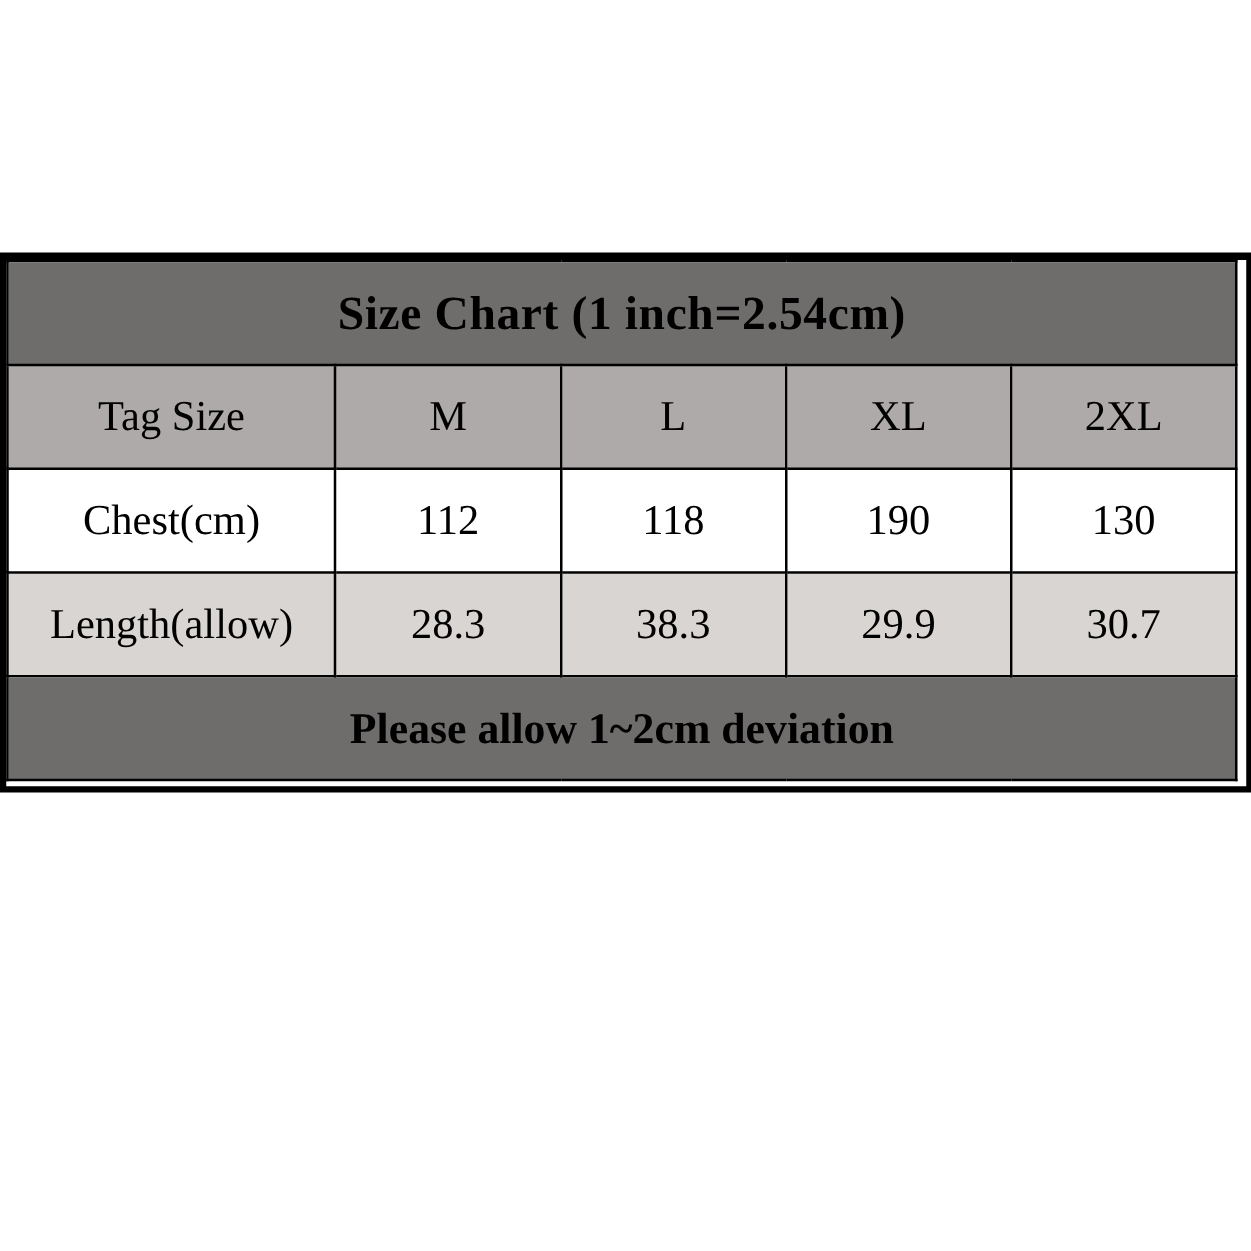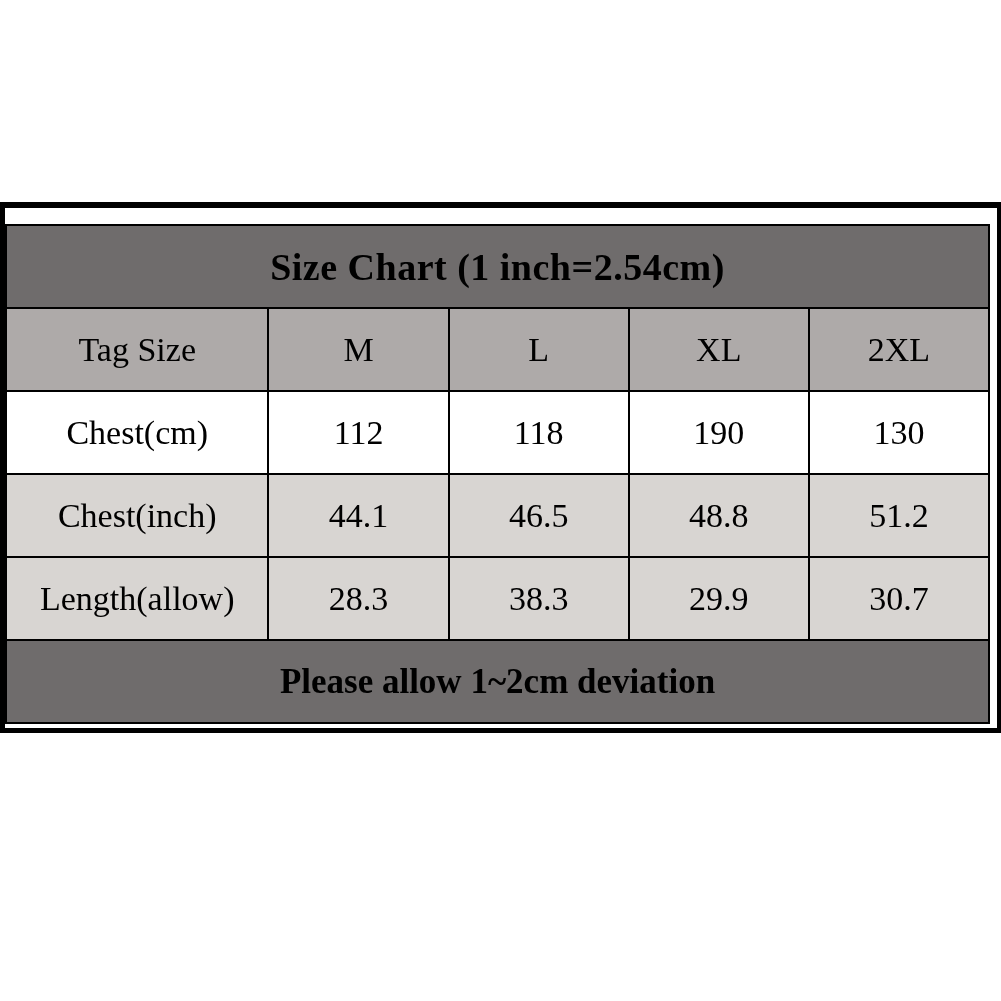--- a/index.html
+++ b/index.html
@@ -19,21 +19,21 @@
   .table-wrapper {
     position: absolute;
     top: 202px;
     left: 0;
     width: 1001px;
     box-sizing: border-box;
     border-top: 6px solid #000000;
     border-left: 5px solid #000000;
     border-right: 4px solid #000000;
     border-bottom: 5px solid #000000;
-    padding: 16px 7px 4px 0;
+    padding: 0 7px 4px 0;
     background: #ffffff;
   }
   table.size-chart {
     width: 100%;
     border-collapse: collapse;
     table-layout: fixed;
   }
   table.size-chart th,
   table.size-chart td {
     border: 2px solid #000000;
@@ -97,27 +97,20 @@
           <td>2XL</td>
         </tr>
         <tr class="row-white">
           <td class="label-cell">Chest(cm)</td>
           <td>112</td>
           <td>118</td>
           <td>190</td>
           <td>130</td>
         </tr>
         <tr class="row-shaded">
-          <td class="label-cell">Chest(inch)</td>
-          <td>44.1</td>
-          <td>46.5</td>
-          <td>48.8</td>
-          <td>51.2</td>
-        </tr>
-        <tr class="row-shaded">
           <td class="label-cell">Length(allow)</td>
           <td>28.3</td>
           <td>38.3</td>
           <td>29.9</td>
           <td>30.7</td>
         </tr>
         <tr class="footer-row">
           <td colspan="5">Please allow 1~2cm deviation</td>
         </tr>
       </tbody>

